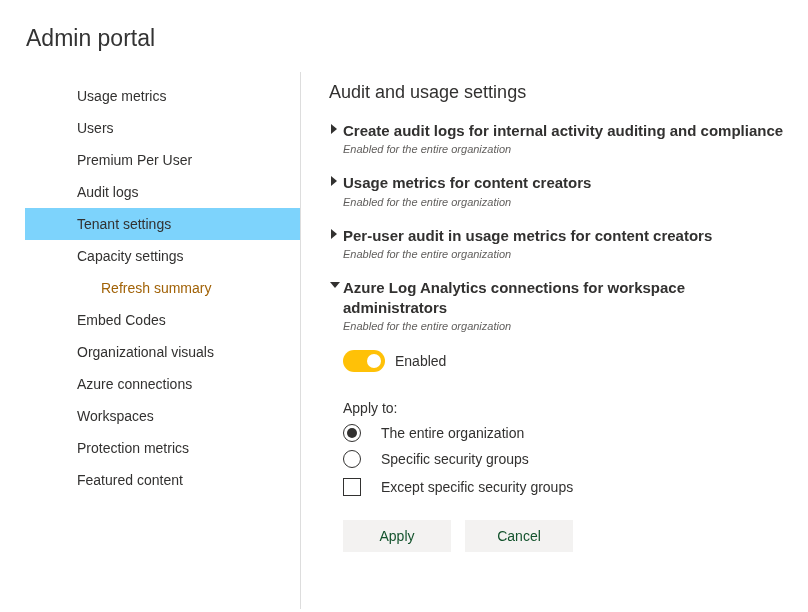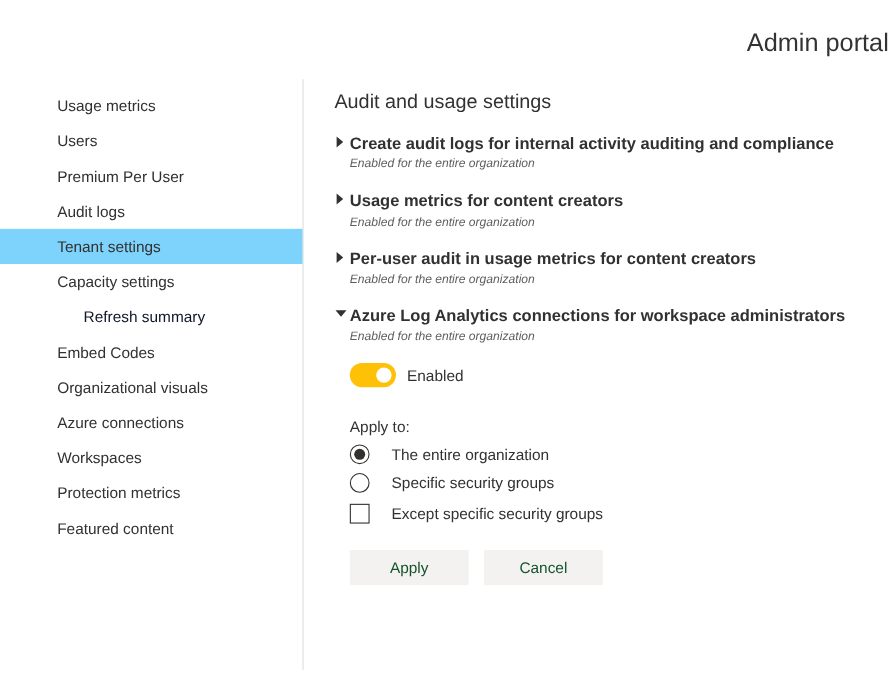--- a/index.html
+++ b/index.html
@@ -9,44 +9,44 @@
       color: #323130;
       width: 808px;
       height: 612px;
       overflow: hidden;
     }
     .page-title {
       font-size: 23px;
       font-weight: 300;
       color: #333;
       padding: 25px 0 20px 26px;
-      text-align: right;
     }
     .layout {
       display: flex;
       height: calc(100% - 75px);
+      margin-left: 25px;
     }
     .sidebar {
       width: 276px;
       border-right: 1px solid #ddd;
       padding-top: 8px;
     }
     .sidebar-item {
       padding: 8px 0 8px 52px;
       font-size: 14px;
       color: #323130;
       cursor: pointer;
     }
     .sidebar-item.selected {
       background: #7dd3fc;
     }
     .sidebar-subitem {
       padding: 8px 0 8px 76px;
       font-size: 14px;
-      color: #0f172a;
+      color: #a16207;
       cursor: pointer;
     }
     .main {
       flex: 1;
       padding: 10px 18px 10px 28px;
     }
     .section-heading {
       font-size: 18px;
       font-weight: 400;
       color: #323130;

